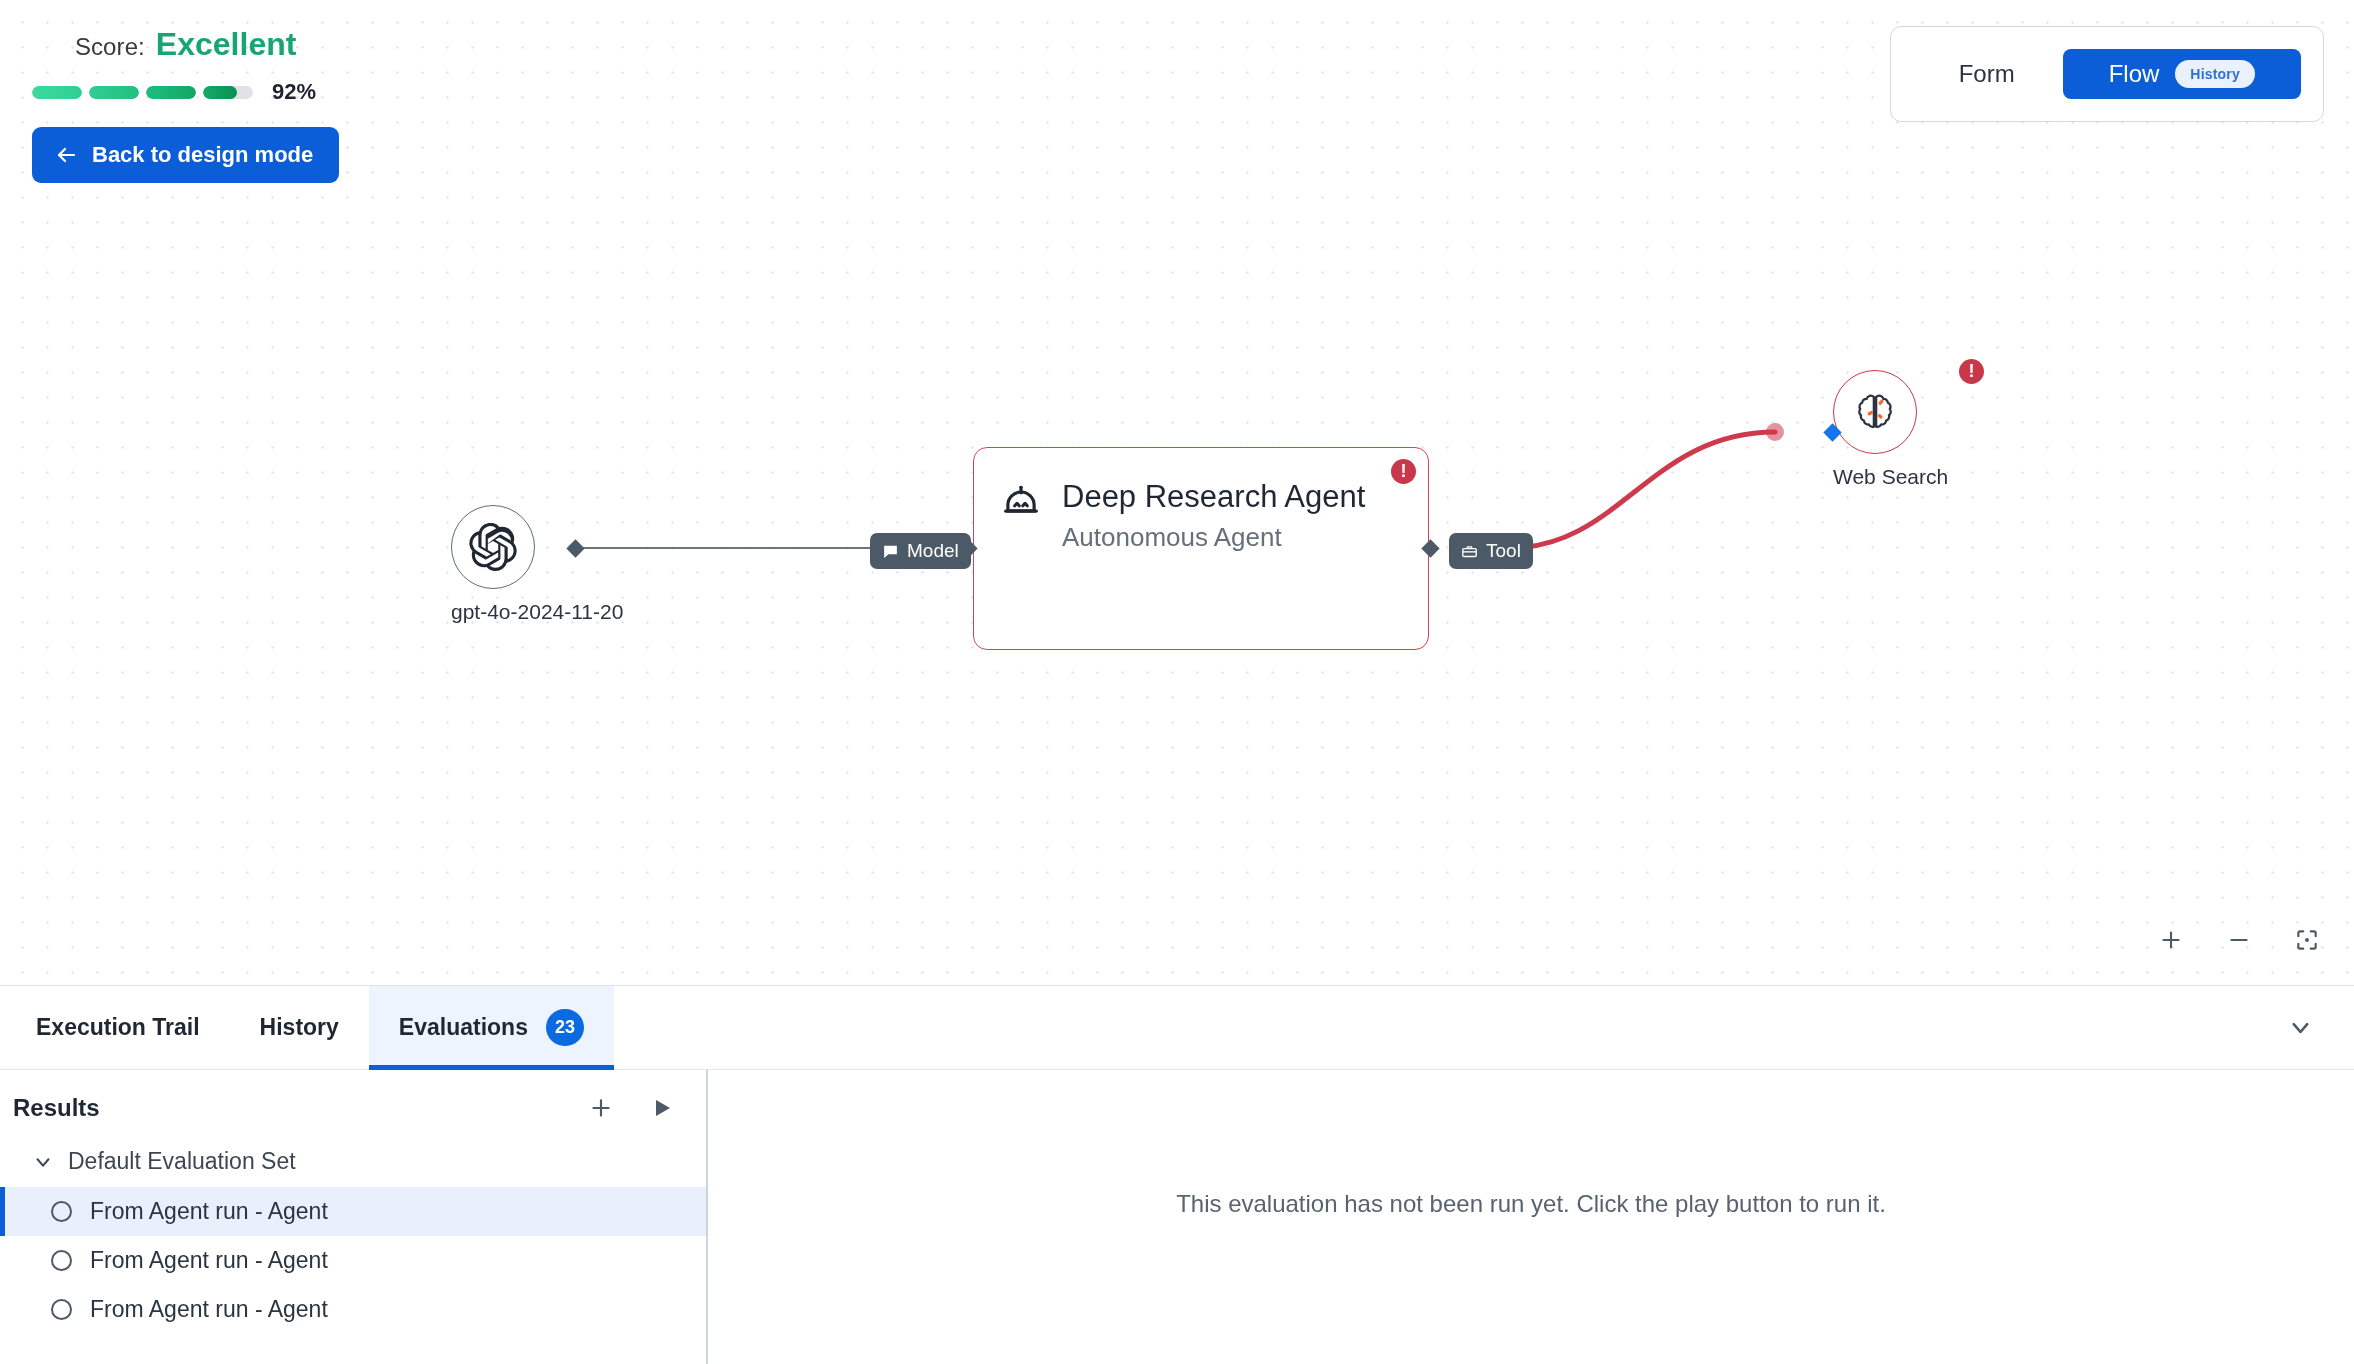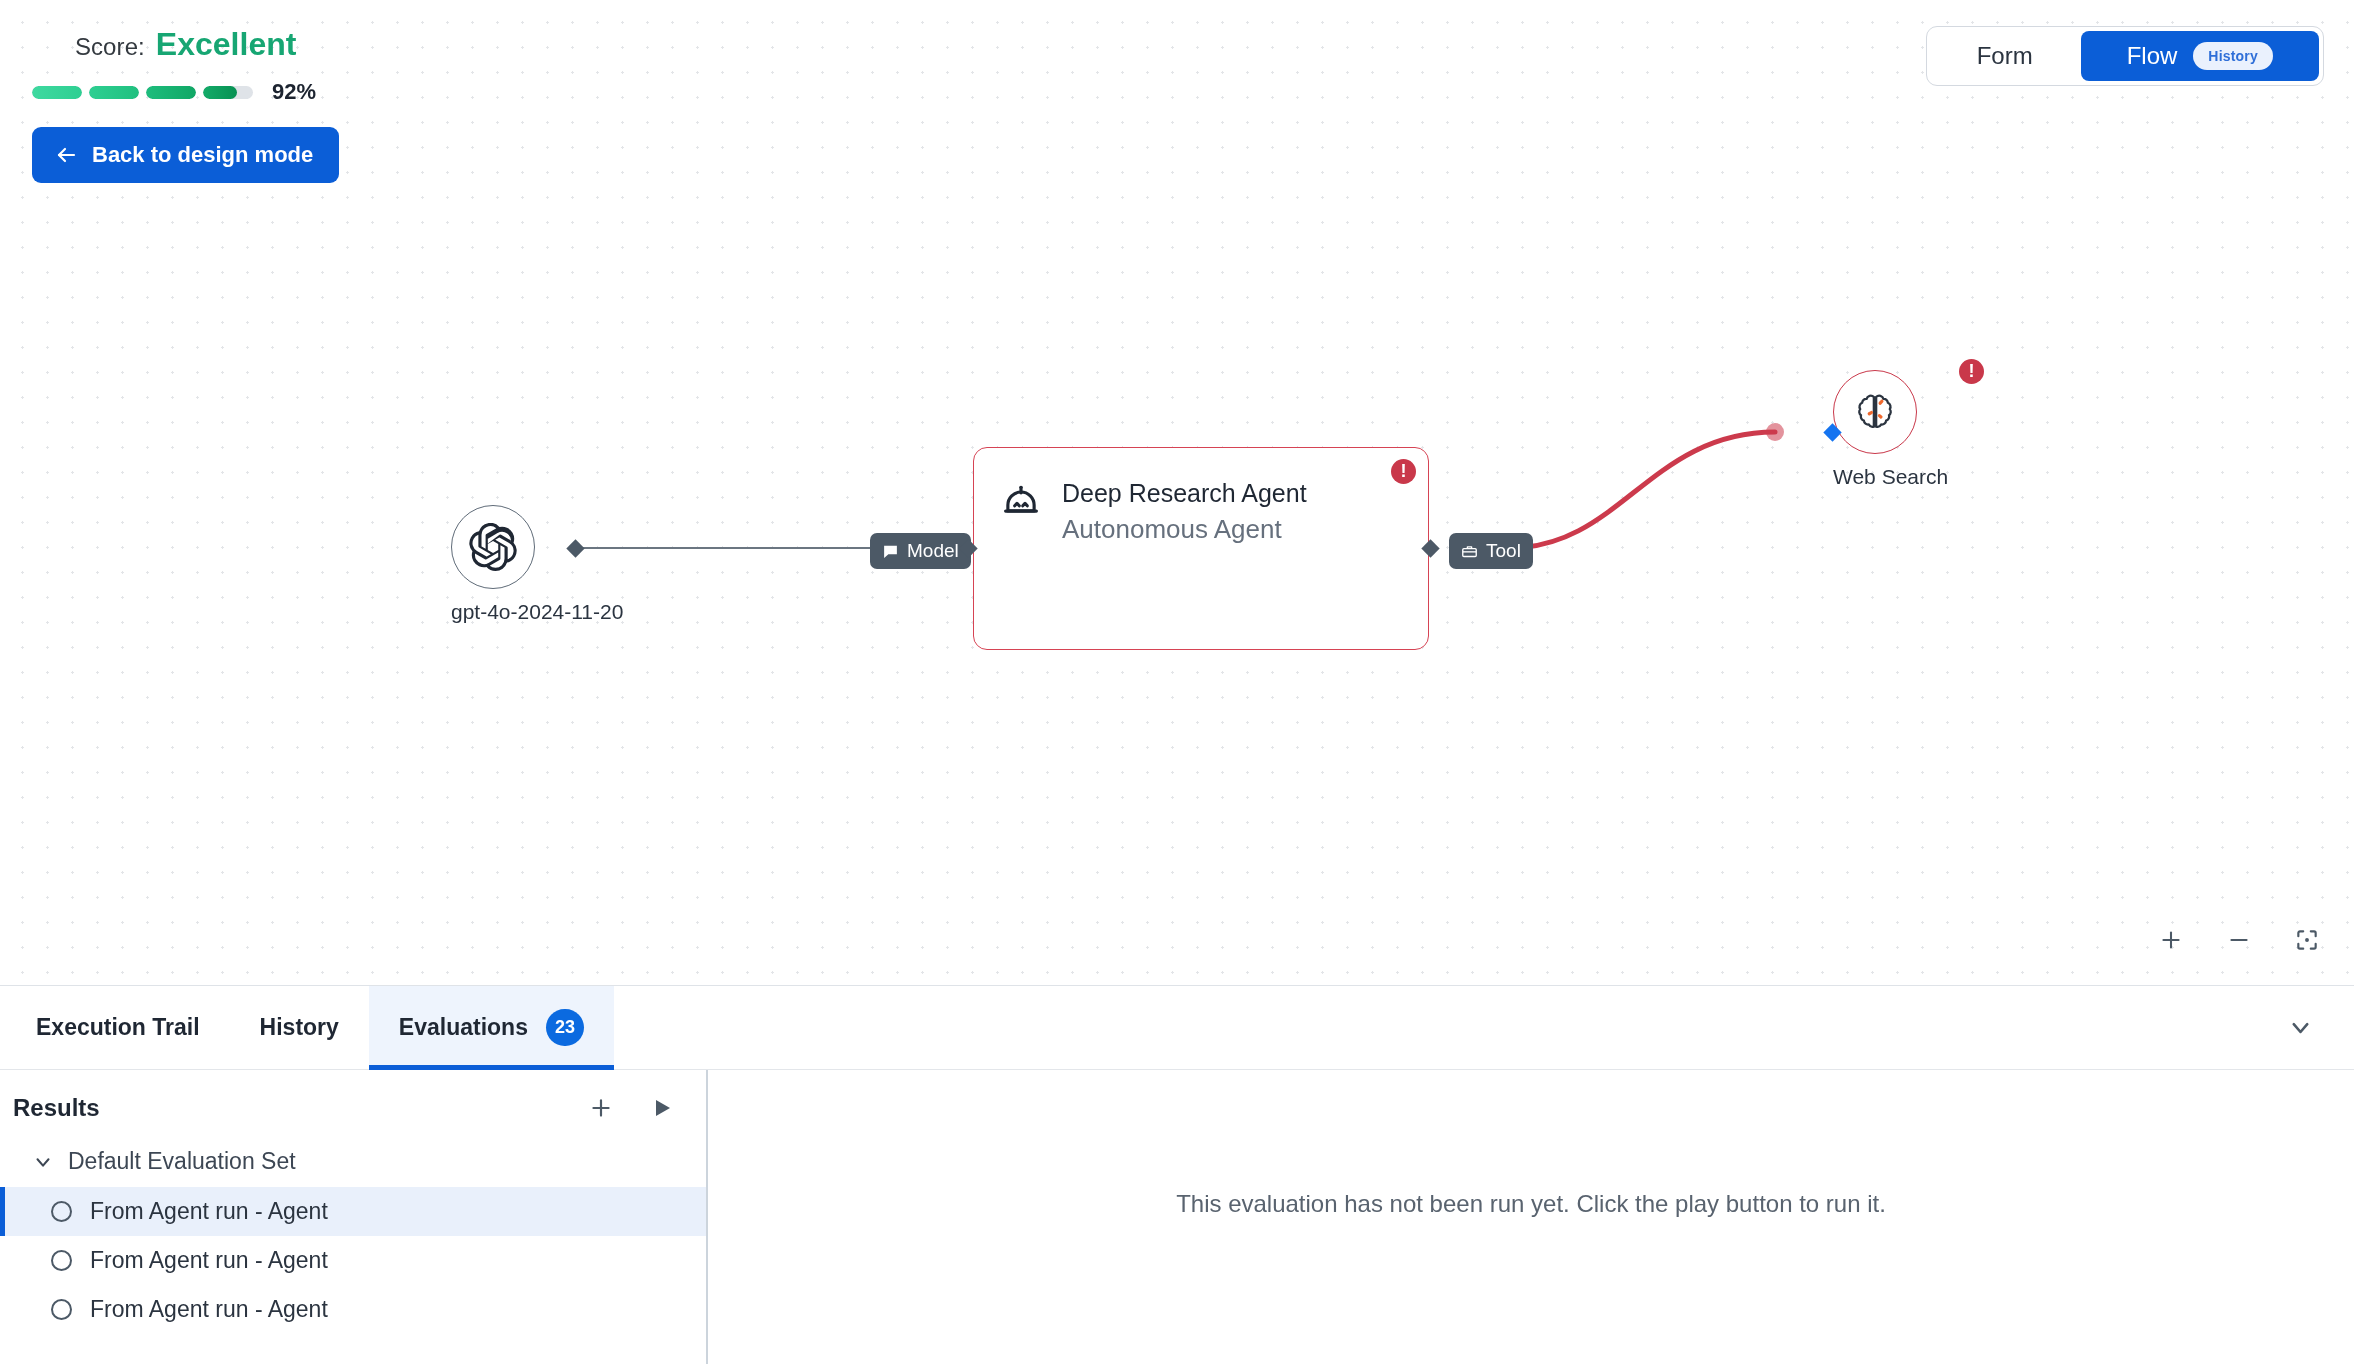--- a/index.html
+++ b/index.html
@@ -43,21 +43,21 @@
     font-family: "Liberation Sans", sans-serif;
     cursor: pointer;
   }
   .back-btn svg { display: block; }
 
   
   .mode-toggle {
     position: absolute; right: 30px; top: 26px; z-index: 30;
     display: flex; align-items: center;
     background: #fff; border: 1px solid #d4d9e0; border-radius: 11px;
-    padding: 4px; gap: 2px;
+    padding: 22px; gap: 2px;
   }
   .mode-opt {
     font-size: 24px; color: #2b3440;
     padding: 11px 46px; border-radius: 8px;
     cursor: pointer; background: transparent; border: none;
     font-family: "Liberation Sans", sans-serif;
     display: flex; align-items: center; gap: 16px;
   }
   .mode-opt.active { background: #0b5ed7; color: #fff; }
   .preview-badge {
@@ -82,21 +82,21 @@
     margin-top: 11px; text-align: center;
     font-size: 21px; color: #2b3440; white-space: nowrap;
   }
 
   .agent-node {
     position: absolute; left: 973px; top: 447px;
     width: 456px; height: 203px;
     background: #fff; border: 1.6px solid #d64354; border-radius: 14px;
   }
   .agent-inner { display: flex; align-items: flex-start; gap: 20px; padding: 30px 26px; }
-  .agent-title { font-size: 25px; color: #1f2733; line-height: 1.25; }
+  .agent-title { font-size: 31px; color: #1f2733; line-height: 1.25; }
   .agent-sub { font-size: 26px; color: #66707d; margin-top: 5px; }
 
   .err-badge {
     position: absolute; width: 25px; height: 25px; border-radius: 50%;
     background: #c9384a; color: #fff;
     font-size: 18px; font-weight: bold; line-height: 25px;
     text-align: center; font-family: "Liberation Sans", sans-serif;
   }
 
   .port-chip {

